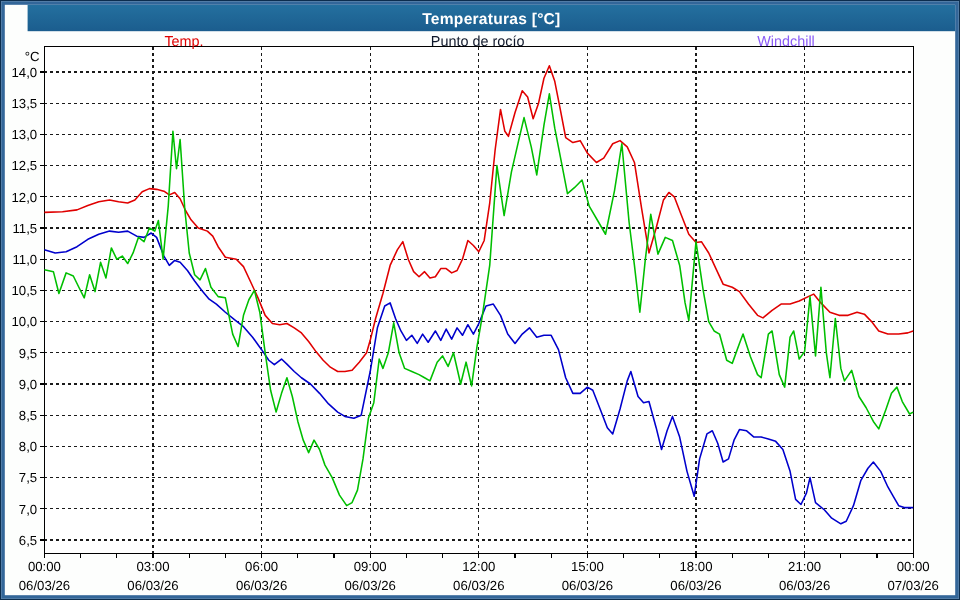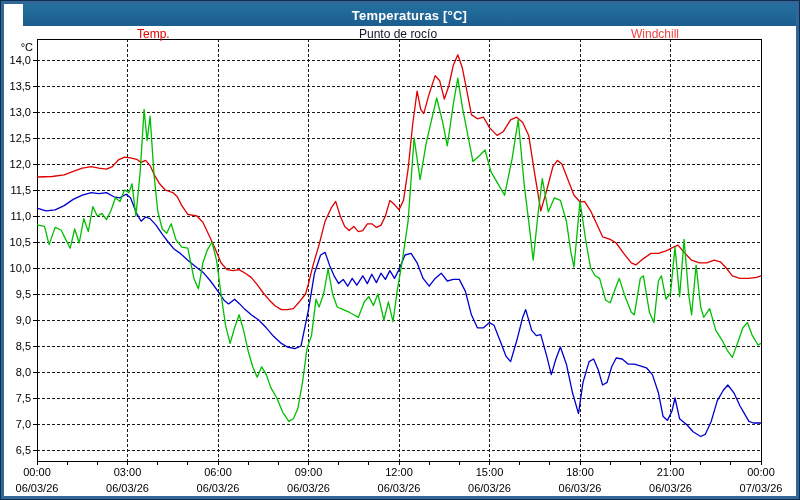--- a/index.html
+++ b/index.html
@@ -140,17 +140,17 @@
             <text x="757" y="466" font-size="11" text-anchor="middle">07/03/26</text>
           </g>
           <rect x="33" y="13" width="724" height="422" fill="none" stroke="#000000" stroke-width="1" shape-rendering="crispEdges"></rect>
           <polyline points="33.0,151.0 48.1,150.5 60.2,148.9 69.2,145.3 78.3,142.2 87.3,140.6 94.8,142.2 102.4,143.2 108.4,140.6 114.5,133.8 120.5,131.2 126.5,131.8 132.6,133.3 137.1,136.4 141.6,134.4 146.1,139.6 150.6,149.4 155.2,157.2 161.2,164.0 168.8,166.6 173.3,170.8 177.8,179.6 183.8,188.4 192.9,190.0 198.9,196.2 205.0,209.2 211.0,222.2 217.0,236.8 223.0,243.6 229.1,244.6 235.1,243.6 241.2,247.2 247.2,251.4 253.2,258.6 259.3,267.0 265.3,274.2 271.3,280.0 277.4,283.6 283.4,283.6 289.4,282.6 295.4,275.8 301.5,268.0 304.5,257.6 309.0,239.4 315.1,218.6 321.1,195.2 327.1,182.2 331.7,175.4 336.2,190.0 340.7,200.4 345.2,204.6 349.8,200.4 354.3,205.6 358.8,204.6 363.3,197.8 367.8,197.8 372.4,201.4 376.9,199.4 381.4,190.0 385.9,174.4 390.5,178.6 395.0,183.8 399.5,174.4 404.1,143.2 408.6,99.0 413.1,65.2 416.7,83.4 419.7,87.6 425.2,67.8 431.2,49.6 435.7,54.8 440.3,73.0 444.8,60.0 449.3,39.2 453.8,28.8 458.3,41.8 462.9,65.2 467.4,88.6 473.4,92.8 479.5,91.2 485.5,101.6 493.0,109.4 499.1,105.8 506.6,93.8 512.7,91.2 518.7,96.4 524.7,109.4 530.8,148.4 536.8,184.8 542.8,164.0 548.9,140.6 553.4,134.4 557.9,138.0 563.9,153.6 570.0,169.2 576.0,176.0 580.5,175.4 586.6,184.8 592.6,197.8 598.6,210.8 606.2,213.4 612.2,217.0 619.7,227.4 627.3,236.8 631.8,238.9 639.4,232.6 646.9,227.4 654.4,227.4 662.0,224.8 669.5,221.2 674.0,219.1 680.1,226.4 687.6,234.2 695.2,236.8 702.7,236.8 710.2,234.2 716.3,235.8 722.3,242.0 728.3,249.8 735.9,252.4 744.9,252.4 752.5,251.4 757.0,249.8" fill="none" stroke="#e00000" stroke-width="1.3" stroke-linejoin="round"></polyline>
           <polyline points="33.0,182.2 42.0,184.8 51.1,183.8 60.2,179.6 69.2,173.4 78.3,169.2 87.3,166.6 94.8,167.6 102.4,166.6 109.9,170.8 116.0,171.8 122.0,168.2 126.5,171.8 132.6,187.4 137.1,195.2 141.6,191.0 146.1,192.6 152.2,199.4 158.2,208.2 164.2,216.0 170.3,223.3 176.3,227.4 183.8,234.2 191.4,240.4 198.9,246.2 206.5,255.0 214.0,265.4 220.0,274.2 224.6,277.9 230.6,273.2 235.1,277.4 241.2,283.6 247.2,288.8 254.7,294.0 262.3,301.8 269.8,310.6 277.4,317.4 283.4,321.0 290.9,322.6 297.0,320.0 304.5,283.6 310.5,247.2 316.6,229.0 321.1,226.4 325.6,239.4 330.1,249.8 334.7,257.6 339.2,253.4 343.7,260.2 348.2,252.4 352.8,259.2 358.8,249.8 363.3,257.6 367.8,248.2 372.4,256.6 376.9,247.2 381.4,253.4 385.9,244.6 390.5,252.4 395.0,243.6 401.0,229.0 407.1,227.4 413.1,236.8 419.1,252.4 425.2,260.2 431.2,252.4 437.2,247.2 443.3,255.0 449.3,253.4 455.3,253.4 461.4,265.4 467.4,288.8 473.4,301.8 479.5,301.8 485.5,296.6 490.0,299.2 496.1,314.8 502.1,330.4 506.6,335.6 512.7,314.8 518.7,291.4 521.7,283.6 527.7,304.4 532.3,309.6 536.8,308.6 542.8,330.4 547.3,348.6 551.9,333.0 556.4,321.0 562.4,338.2 568.5,366.8 574.5,387.6 579.0,356.4 585.1,335.6 589.6,333.0 594.1,343.4 598.6,359.0 603.1,356.4 607.7,340.8 612.2,332.0 618.2,333.0 624.3,338.2 630.3,338.2 636.3,339.8 642.4,341.8 648.4,348.6 654.4,366.8 659.0,390.2 663.5,394.4 668.0,385.0 671.0,372.0 675.6,392.8 683.1,399.0 689.1,405.8 696.7,410.5 701.2,408.4 707.2,395.4 713.3,374.6 719.3,364.2 723.8,359.0 729.9,366.8 735.9,379.8 740.4,387.6 744.9,395.4 749.5,397.0 757.0,397.0" fill="none" stroke="#0000cc" stroke-width="1.3" stroke-linejoin="round"></polyline>
           <polyline points="33.0,198.8 40.5,200.4 45.1,218.6 51.1,201.4 57.1,204.0 61.7,213.4 66.2,222.2 70.7,203.0 75.2,217.0 79.8,192.6 84.3,205.6 88.8,180.6 93.3,190.0 97.9,187.4 102.4,193.6 106.9,184.8 111.4,171.8 116.0,175.4 120.5,164.0 125.0,166.6 128.0,157.8 131.9,190.0 136.2,145.8 140.1,83.4 143.1,114.6 146.1,90.2 150.0,148.4 153.7,184.8 158.2,203.0 162.7,207.2 167.2,197.8 171.8,213.4 177.8,221.2 183.8,222.2 189.9,252.4 194.4,262.8 198.9,236.8 203.4,223.8 208.0,216.0 212.5,234.2 217.0,268.0 221.5,299.2 226.1,317.4 230.6,301.8 235.1,288.8 239.6,304.4 244.2,325.2 248.7,340.8 253.2,351.2 257.7,340.8 262.3,348.6 266.8,361.6 272.8,372.0 278.9,386.6 284.9,395.4 289.4,392.8 293.9,382.4 298.5,356.4 303.0,322.6 307.5,309.6 312.0,273.2 315.1,281.0 319.6,268.0 324.1,243.0 328.6,268.0 333.2,281.0 339.2,283.6 345.2,286.2 349.8,288.8 354.3,291.4 360.3,275.8 364.8,270.6 369.4,279.4 373.9,268.0 379.9,294.0 384.4,275.8 389.0,295.6 393.5,262.8 398.0,236.8 404.1,195.2 410.1,112.0 416.1,153.6 422.2,117.2 428.2,91.2 432.7,72.0 438.7,96.4 443.3,119.8 449.3,78.2 453.8,52.2 458.3,80.8 464.4,112.0 468.9,135.4 474.9,130.2 481.0,124.0 487.0,145.8 494.6,158.8 500.6,169.2 508.1,132.8 514.2,93.8 520.2,158.8 524.7,195.2 529.2,234.2 533.8,190.0 538.3,152.6 544.3,185.8 550.4,171.8 556.4,174.4 562.4,195.2 566.9,226.4 570.0,241.0 576.0,175.4 582.0,216.0 586.6,242.0 591.1,249.8 595.6,252.4 601.6,274.2 606.2,276.8 612.2,260.2 615.2,252.4 621.3,271.1 627.3,286.2 630.3,288.8 636.3,252.4 639.4,249.8 645.4,286.2 649.9,296.6 654.4,255.0 657.4,249.8 662.0,273.2 666.5,267.0 671.0,221.2 675.6,270.6 680.1,213.4 684.6,268.0 687.6,288.8 692.1,239.4 696.7,281.0 699.7,291.4 705.7,282.6 711.8,304.4 717.8,313.8 723.8,325.2 728.3,331.4 734.4,314.8 738.9,301.8 743.4,296.6 747.9,308.6 754.0,319.0 757.0,317.4" fill="none" stroke="#00bf00" stroke-width="1.3" stroke-linejoin="round"></polyline>
         </svg>
       <div class="legend">
         <span class="l0" style="color: rgb(224, 0, 0);">Temp.</span>
         <span class="l1" style="color: #0f172a;">Punto de rocío</span>
-        <span class="l2" style="color: #ef4444;">Windchill</span>
+        <span class="l2" style="color: #8b5cf6;">Windchill</span>
       </div>
     </div>
   </div>
 </div>
 
 </body></html>

